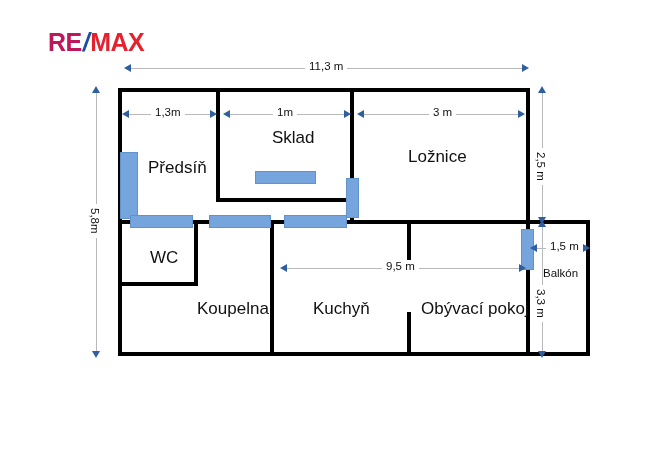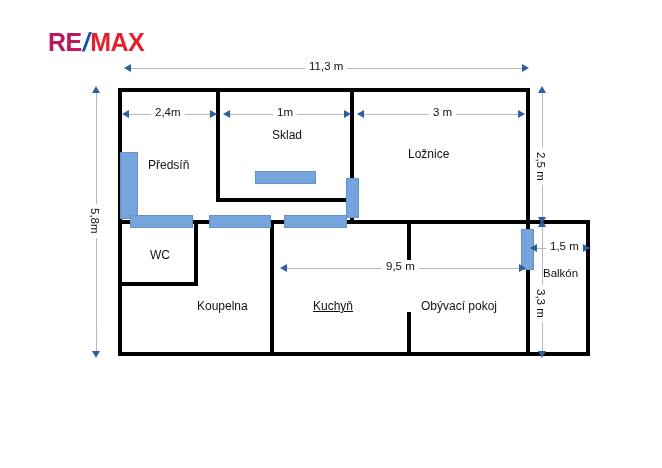--- a/index.html
+++ b/index.html
@@ -43,21 +43,21 @@
     background: #000000;
   }
   .door {
     position: absolute;
     background: #76a5de;
     border: 1px solid #5f93cc;
     box-sizing: border-box;
   }
   .room-label {
     position: absolute;
-    font-size: 12px;
+    font-size: 17px;
     color: #111111;
     white-space: nowrap;
     font-family: "Liberation Sans", sans-serif;
   }
 
   
   .dim-h {
     position: absolute;
     height: 1px;
     background: #b9b9bb;
@@ -158,33 +158,33 @@
 
   <div class="door" style="left:284px; top:215px; width:63px; height:13px;"></div>
 
   <div class="door" style="left:521px; top:229px; width:13px; height:41px;"></div>
 
   <div class="room-label" style="left:148px; top:158px;">Předsíň</div>
   <div class="room-label" style="left:272px; top:128px;">Sklad</div>
   <div class="room-label" style="left:408px; top:147px;">Ložnice</div>
   <div class="room-label" style="left:150px; top:248px;">WC</div>
   <div class="room-label" style="left:197px; top:299px;">Koupelna</div>
-  <div class="room-label" style="left:313px; top:299px;text-decoration:underline;">Kuchyň</div>
+  <div class="room-label" style="left:313px; top:299px;">Kuchyň</div>
   <div class="room-label" style="left:421px; top:299px;">Obývací pokoj</div>
   <div class="room-label" style="left:543px; top:267px; font-size:11.5px;">Balkón</div>
 
   <div class="dim-h" style="left:127px; top:68px; width:399px;"></div>
   <div class="arrow left" style="left:124px; top:64px;"></div>
   <div class="arrow right" style="left:522px; top:64px;"></div>
   <div class="dim-label" style="left:305px; top:60px;">11,3 m</div>
 
   <div class="dim-h" style="left:126px; top:114px; width:90px;"></div>
   <div class="arrow left" style="left:122px; top:110px;"></div>
   <div class="arrow right" style="left:210px; top:110px;"></div>
-  <div class="dim-label" style="left:151px; top:106px;">2,4m</div>
+  <div class="dim-label" style="left:151px; top:106px;">1,3m</div>
 
   <div class="dim-h" style="left:228px; top:114px; width:122px;"></div>
   <div class="arrow left" style="left:223px; top:110px;"></div>
   <div class="arrow right" style="left:344px; top:110px;"></div>
   <div class="dim-label" style="left:273px; top:106px;">1m</div>
 
   <div class="dim-h" style="left:362px; top:114px; width:162px;"></div>
   <div class="arrow left" style="left:357px; top:110px;"></div>
   <div class="arrow right" style="left:518px; top:110px;"></div>
   <div class="dim-label" style="left:429px; top:106px;">3 m</div>

